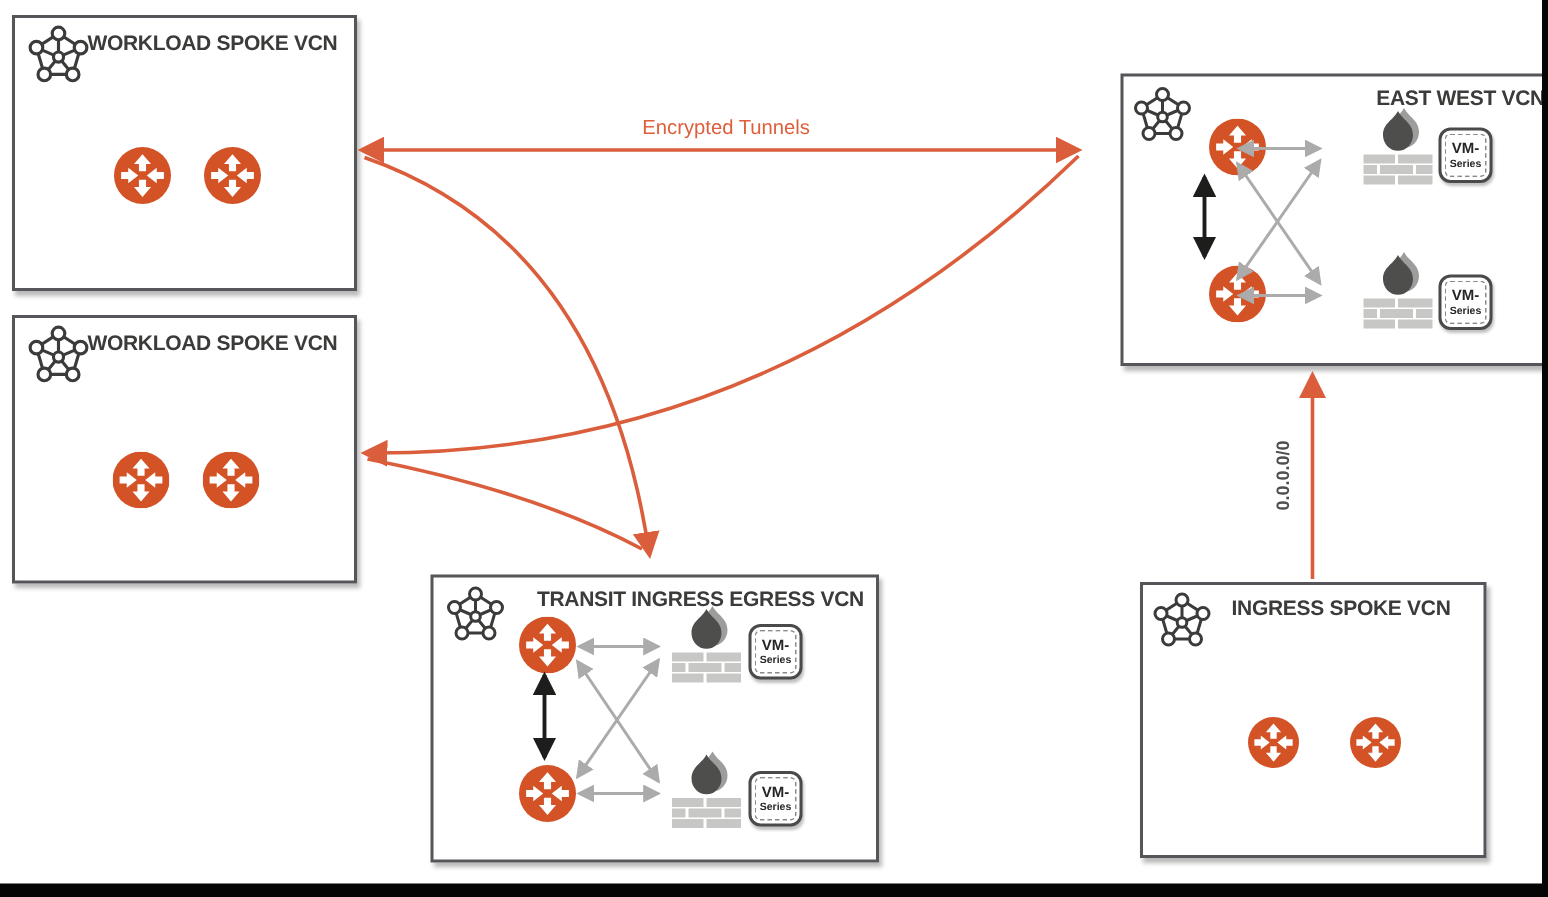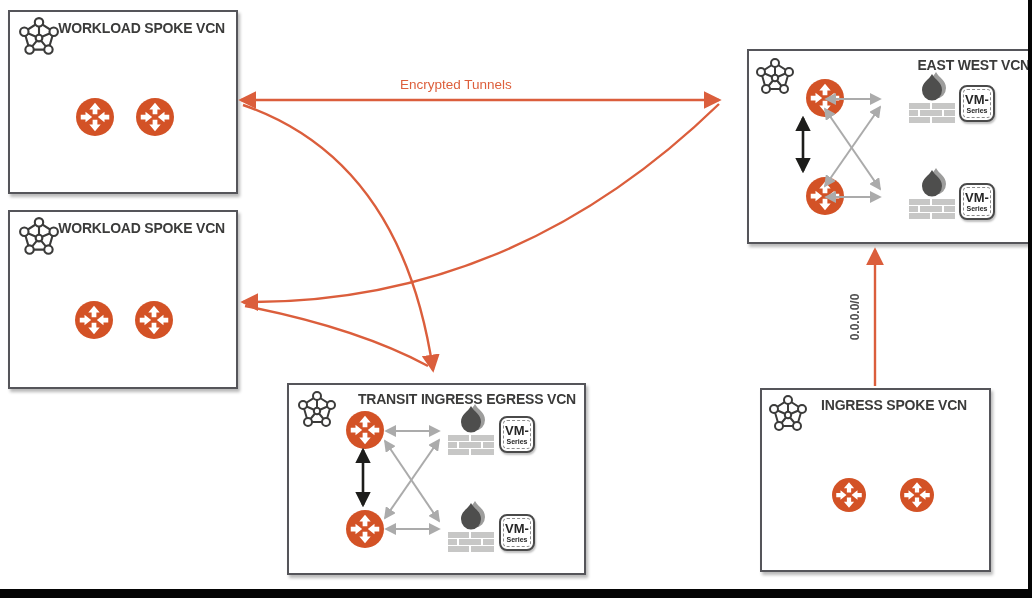--- a/index.html
+++ b/index.html
@@ -31,25 +31,25 @@
   .router{position:absolute;}
   .fw{position:absolute;}
   .vm-box{
     position:absolute;width:36px;height:37px;background:#fff;border:2.5px solid #4A4A4A;
     border-radius:8px;box-shadow:1px 2px 2px rgba(0,0,0,.25);box-sizing:border-box;
   }
   .vm-inner{
     position:absolute;inset:2px;border:1px dashed #8a8a8a;border-radius:4px;
     display:flex;flex-direction:column;align-items:center;justify-content:center;line-height:1;
   }
-  .vm-l1{font-weight:bold;font-size:13px;color:#262626;}
+  .vm-l1{font-weight:bold;font-size:10px;color:#262626;}
   .vm-l2{font-weight:bold;font-size:7px;color:#262626;margin-top:1px;}
   #overlay{position:absolute;left:0;top:0;width:1032px;height:598px;pointer-events:none;}
   .lbl-tunnels{
-    position:absolute;left:400px;top:77px;width:140px;text-align:left;
+    position:absolute;left:400px;top:77px;width:140px;text-align:right;
     font-size:13.5px;color:var(--label-orange);
   }
   .lbl-route{
     position:absolute;left:818px;top:307px;width:80px;height:20px;text-align:center;
     font-size:12px;font-weight:bold;color:#4f4f4f;transform:rotate(-90deg);
   }
 </style>
 </head>
 <body>
 

